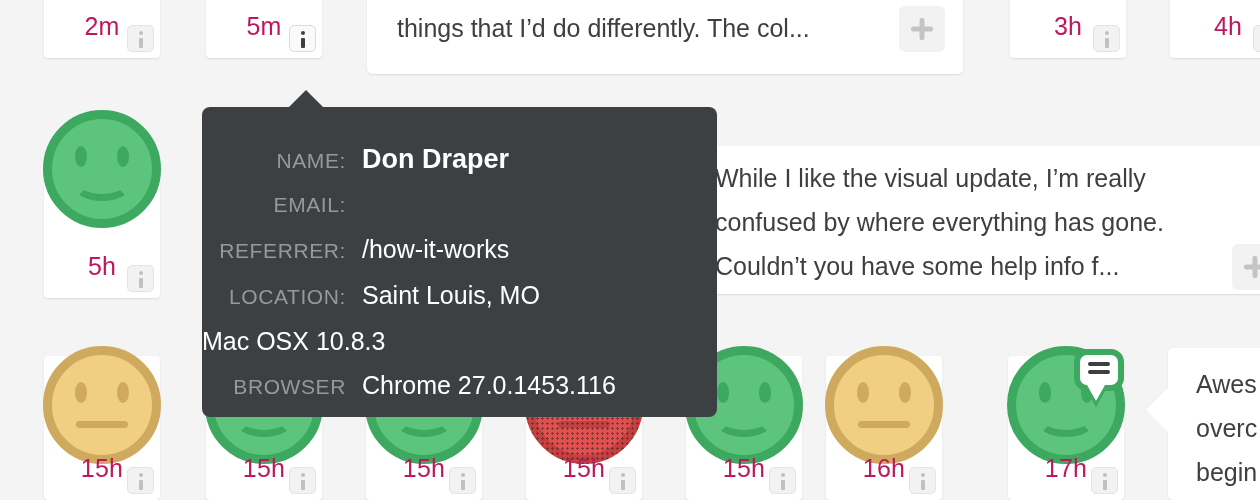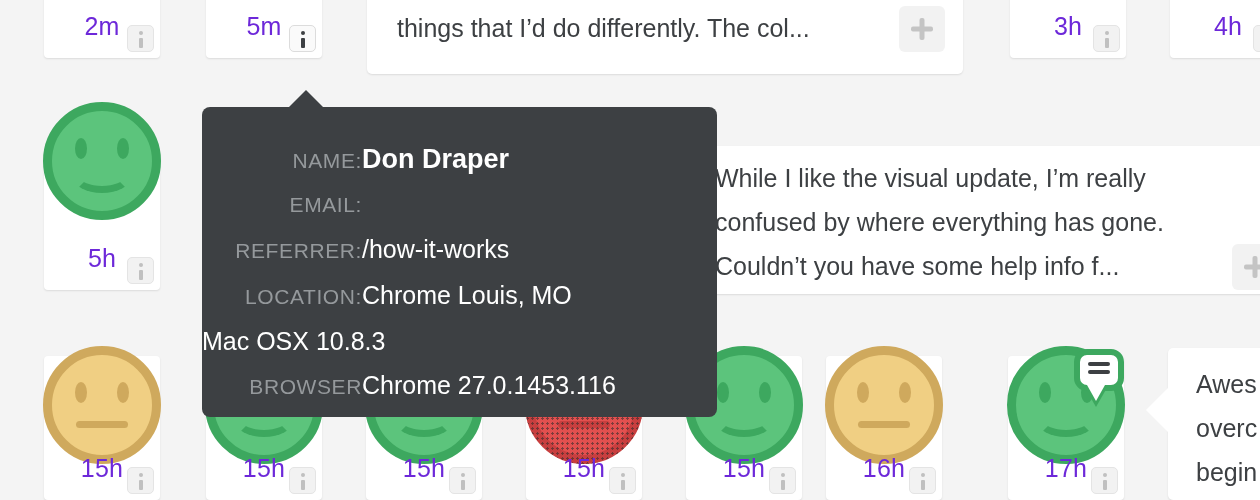--- a/index.html
+++ b/index.html
@@ -14,21 +14,21 @@
   
   .card{
     position:absolute;width:116px;background:#ffffff;border-radius:4px;
     box-shadow:0 1px 2px rgba(0,0,0,.10);
   }
   .card .timebar{
     position:relative;height:56px;
   }
   .time{
     position:absolute;left:0;right:0;top:10px;text-align:center;
-    font-size:25px;color:#6d28d9;letter-spacing:.2px;
+    font-size:25px;color:#be185d;letter-spacing:.2px;
   }
   .info{
     position:absolute;right:6px;bottom:6px;width:27px;height:27px;
     border-radius:5px;background:#f2f2f2;border:1px solid #e4e4e4;
     box-sizing:border-box;
   }
   .info .dot{position:absolute;left:50%;transform:translateX(-50%);
     width:4px;height:4px;border-radius:50%;background:#c0c0c0;top:5px;}
   .info .bar{position:absolute;left:50%;transform:translateX(-50%);
     width:4px;height:10px;background:#c0c0c0;top:12px;border-radius:1px;}
@@ -118,21 +118,21 @@
   }
   .tooltip .arrow{
     position:absolute;top:-17px;left:86px;width:0;height:0;
     border-left:18px solid transparent;border-right:18px solid transparent;
     border-bottom:18px solid #3d4043;
   }
   .tt-row{display:flex;align-items:baseline;padding:0 0 0 0;}
   .tt-rows{padding:30px 0 0 0;}
   .tt-key{
     width:160px;text-align:right;color:#95999c;font-size:21px;
-    letter-spacing:.6px;line-height:44px;padding-right:0;box-sizing:border-box;
+    letter-spacing:.6px;line-height:44px;padding-right:16px;box-sizing:border-box;
   }
   .tt-val{color:#ffffff;font-size:25px;line-height:44px;}
   .tt-val.strong{font-weight:bold;font-size:27px;}
 </style>
 </head>
 <body>
 
 <div class="stage">
 
   <div class="card" style="left:44px;top:-66px;height:124px;">
@@ -175,21 +175,21 @@
       <div class="info"></div>
     </div>
   </div>
 
   <div class="comment" style="left:367px;top:-52px;width:596px;height:126px;padding:14px 80px 0 30px;">
     <div class="txt">the site. I think there aren’t too many
 things that I’d do differently. The col...</div>
     <div class="plus" style="right:18px;top:58px;"></div>
   </div>
 
-  <div class="card" style="left:44px;top:150px;height:140px;text-decoration:underline;">
+  <div class="card" style="left:44px;top:158px;height:140px;text-decoration:underline;">
     <div class="face happy" style="width:118px;height:118px;top:-48px;">
       <span class="eye l"></span>
       <span class="eye r"></span>
       <span class="mouth-smile"></span>
     </div>
     <div class="timebar" style="position:absolute;left:0;right:0;bottom:0;">
       <div class="time">5h</div>
       <div class="info">
           <span class="dot"></span>
           <span class="bar"></span>
@@ -333,21 +333,21 @@
       </div>
       <div class="tt-row">
         <div class="tt-key">EMAIL:</div>
       </div>
       <div class="tt-row">
         <div class="tt-key">REFERRER:</div>
         <div class="tt-val">/how-it-works</div>
       </div>
       <div class="tt-row">
         <div class="tt-key">LOCATION:</div>
-        <div class="tt-val">Chrome Louis, MO</div>
+        <div class="tt-val">Saint Louis, MO</div>
       </div>
       <div class="tt-row">
         <div class="tt-val">Mac OSX 10.8.3</div>
       </div>
       <div class="tt-row">
         <div class="tt-key">BROWSER</div>
         <div class="tt-val">Chrome 27.0.1453.116</div>
       </div>
     </div>
   </div>

